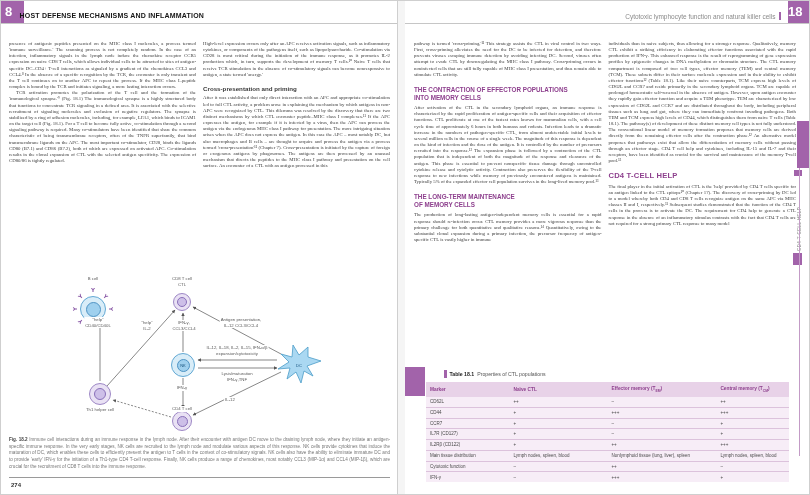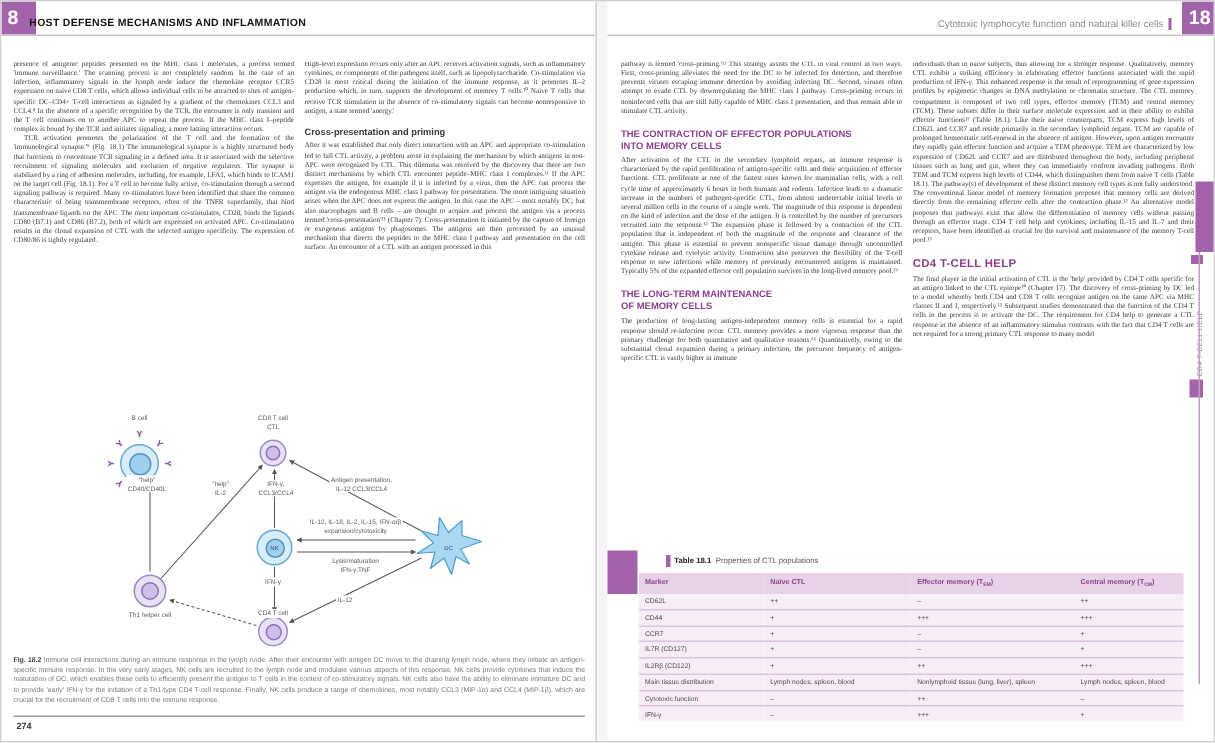--- a/index.html
+++ b/index.html
@@ -6,21 +6,21 @@
   .spread{position:relative;width:810px;height:495px;background:#fff;border:1px solid #cfcfcf;
           box-sizing:border-box;font-family:"Liberation Serif",serif;overflow:hidden;}
   .page{position:absolute;top:0;height:493px;background:#fff;}
   .page-left{left:0;width:396px;}
   .spine{position:absolute;left:396px;top:0;width:8px;height:493px;border-left:1px solid #cfcfcf;border-right:1px solid #cfcfcf;background:#f5f5f5;}
   .page-right{left:404px;width:406px;}
 
   .chapnum{position:absolute;top:0;width:23px;height:22px;background:#a263aa;color:#fff;
            font-family:"Liberation Sans",sans-serif;font-weight:bold;font-size:13px;line-height:22px;}
   .chapnum.cl{left:0;padding-left:4px;box-sizing:border-box;}
-  .chapnum.cr{right:0;text-align:right;padding-right:4px;box-sizing:border-box;}
+  .chapnum.cr{right:0;text-align:left;padding-right:4px;box-sizing:border-box;}
   .headrule{position:absolute;left:0;right:0;top:22px;height:1px;background:#c6c6c6;}
   .runhead{position:absolute;display:flex;align-items:center;gap:3px;font-family:"Liberation Sans",sans-serif;}
   .runhead.l{left:13px;top:10px;}
   .runhead.l .rh-text{font-size:7px;font-weight:bold;color:#151515;letter-spacing:.2px;}
   .runhead.r{right:30px;top:11px;}
   .runhead.r .rh-text{font-size:6.5px;color:#8a8a8a;}
   .pbar{width:2.5px;height:8px;background:#a263aa;}
 
   .cols{position:absolute;display:flex;gap:7px;overflow:hidden;}
   .page-left .cols{left:8px;top:40px;width:381px;height:222px;}

